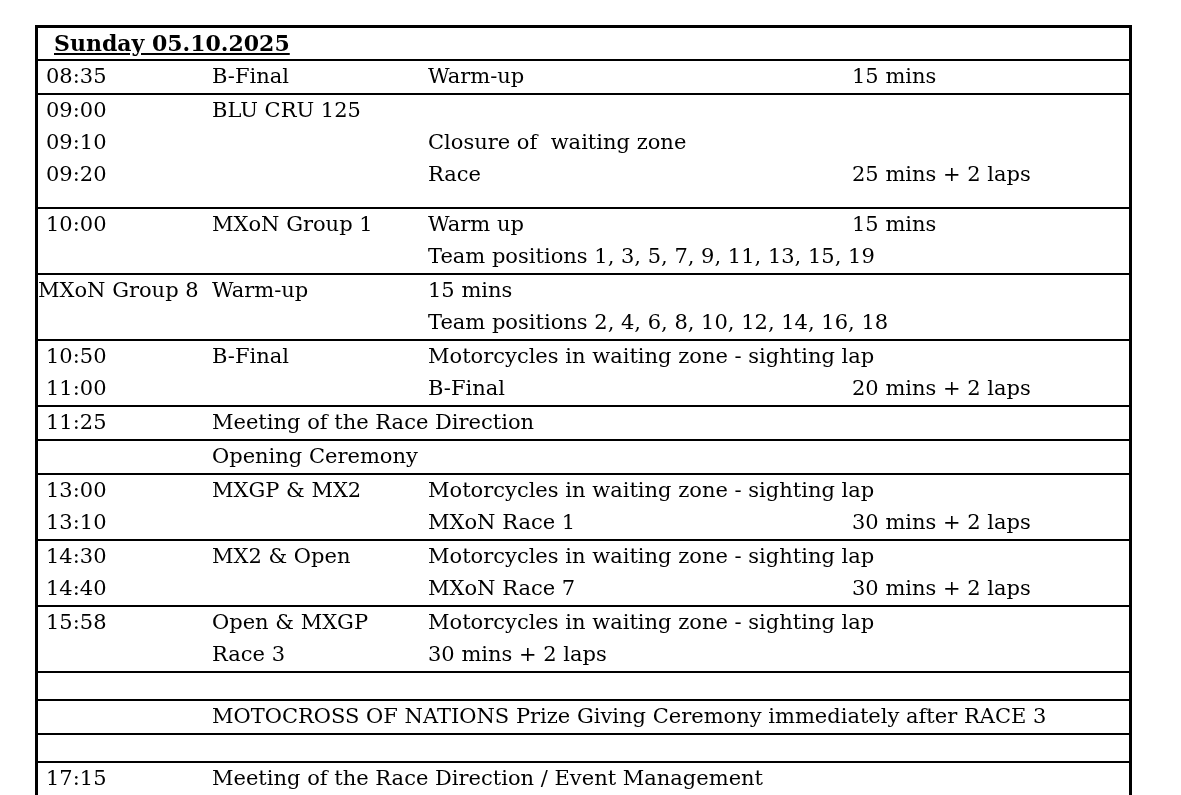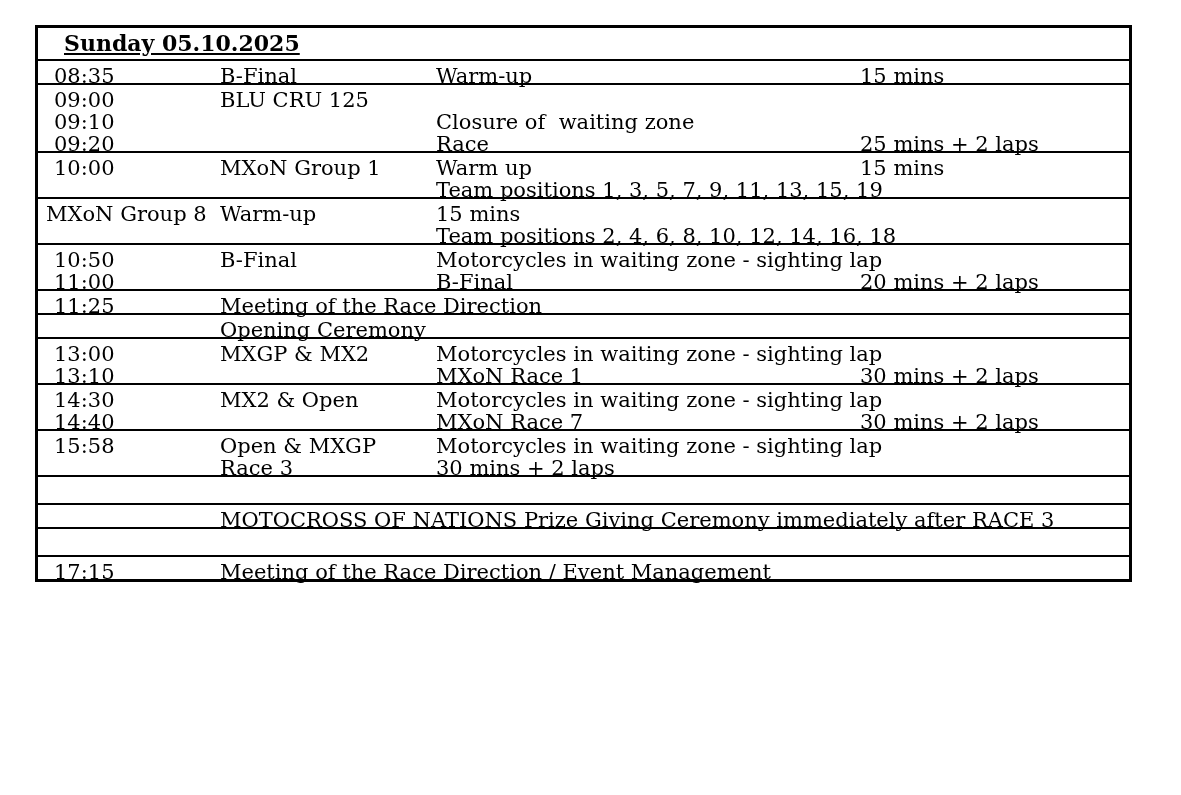--- a/index.html
+++ b/index.html
@@ -25,40 +25,39 @@
   .row {
     border-bottom: 2px solid #000000;
   }
   .row:last-child {
     border-bottom: none;
   }
   .row.empty {
     height: 26px;
   }
   .row.pad4 {
-    padding-bottom: 0;
+    padding-bottom: 16px;
   }
   .header-row {
     height: 31px;
     line-height: 31px;
-    padding-left: 26px;
+    padding-left: 16px;
     font-weight: bold;
     font-size: 22px;
   }
   .day-title {
     text-decoration: underline;
     white-space: pre;
   }
   .line {
     display: grid;
     grid-template-columns: 174px 216px 424px 1fr;
-    height: 22px;
+    height: 32px;
     line-height: 31px;
     font-size: 21px;
-    margin-left: 8px;
   }
   .cell {
     white-space: pre;
     overflow: visible;
   }
   .cell.time {
     padding-left: 8px;
   }
 </style>
 </head>

